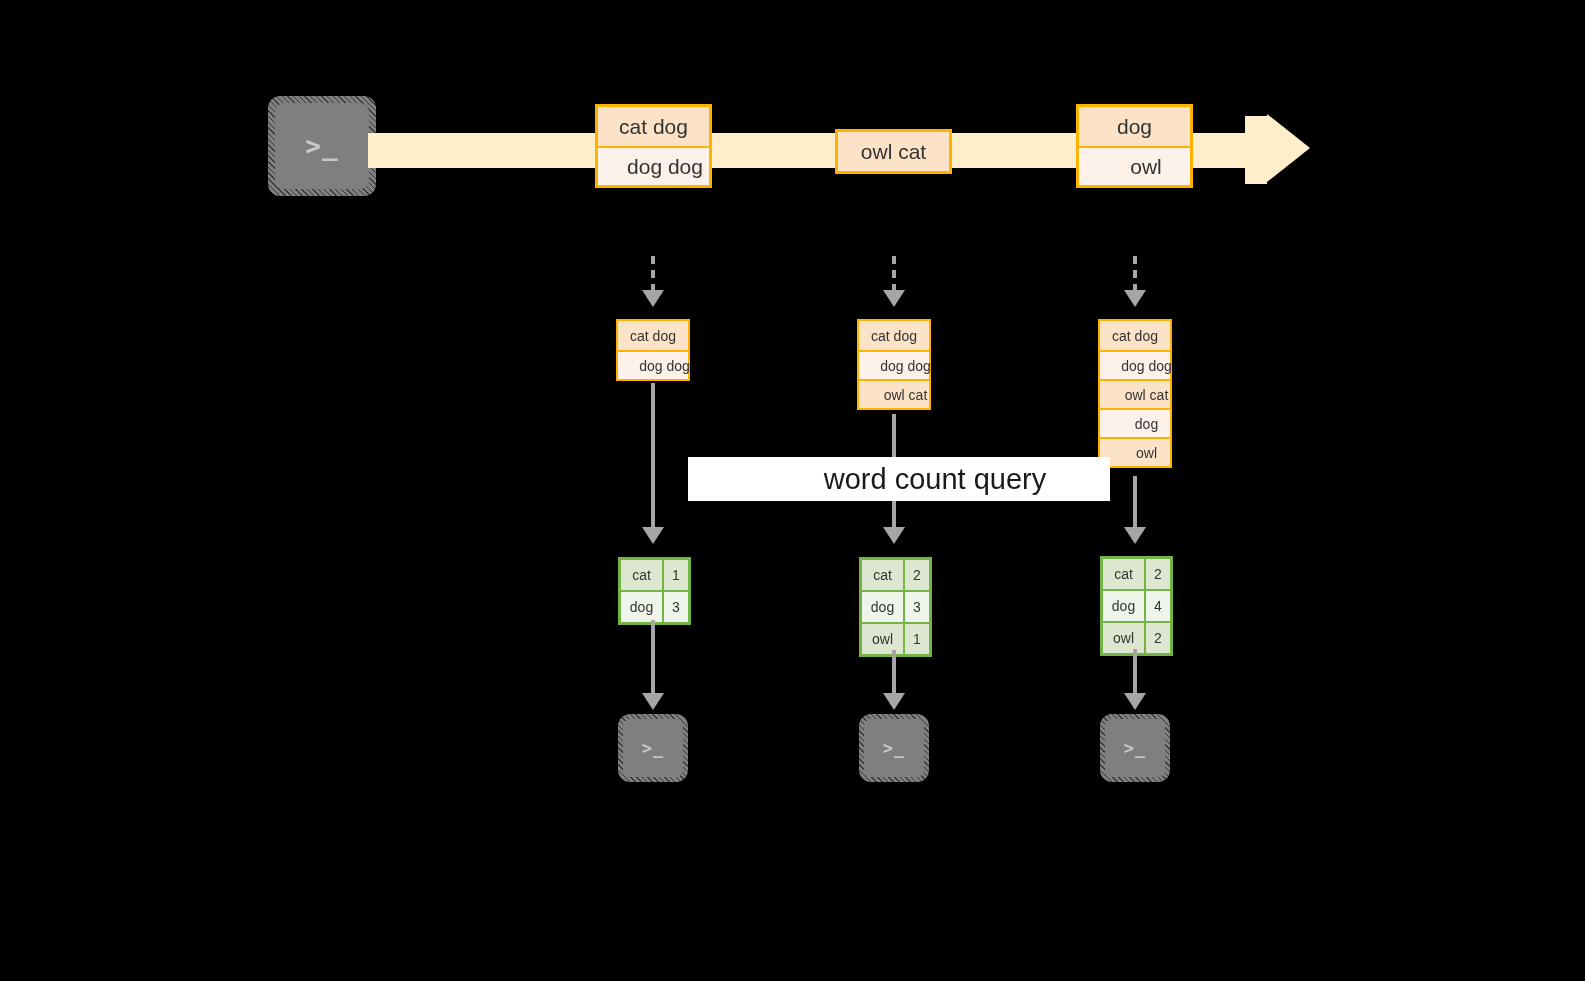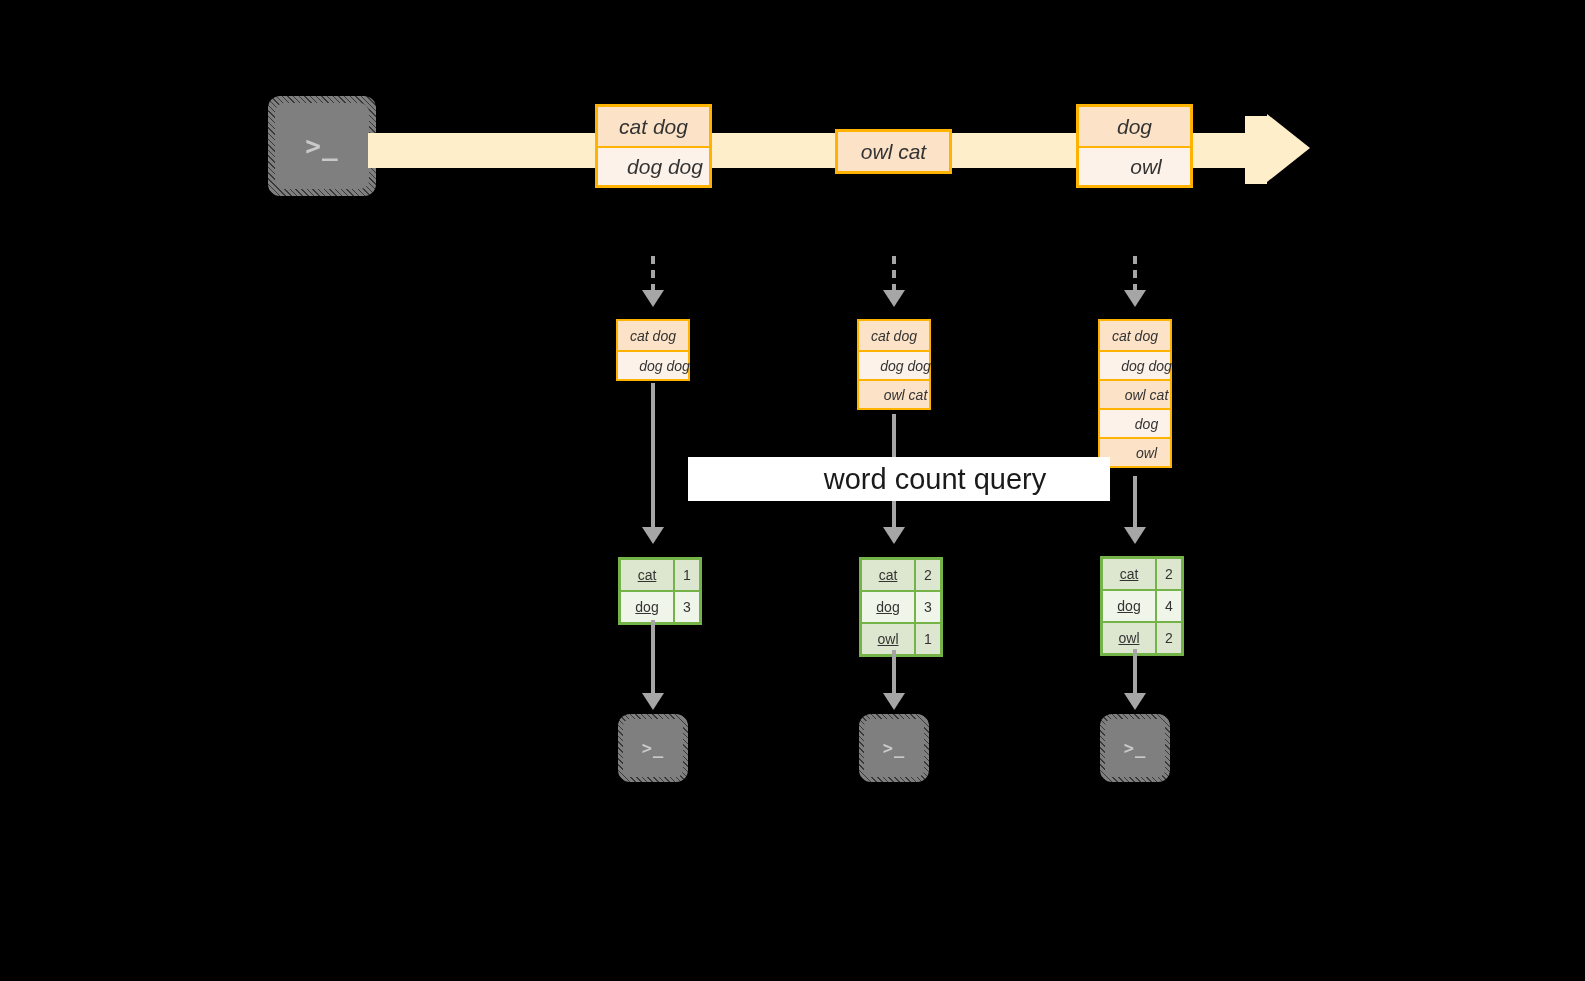--- a/index.html
+++ b/index.html
@@ -61,21 +61,20 @@
     position: absolute;
     width: 0; height: 0;
   }
 
   
   .rec-group {
     position: absolute;
     box-sizing: border-box;
     border: 3px solid #ffb300;
     background: #c2410c;
-    font-style: italic;
   }
   .rec-row {
     box-sizing: border-box;
     display: flex;
     align-items: center;
     justify-content: center;
     color: #333333;
     font-family: "Liberation Sans", sans-serif;
     white-space: nowrap;
   }
@@ -104,21 +103,21 @@
   .res-row + .res-row { border-top: 2px solid #74b348; }
   .res-cell {
     box-sizing: border-box;
     display: flex;
     align-items: center;
     justify-content: center;
     font-size: 14px;
     color: #333333;
     white-space: nowrap;
   }
-  .res-cell.word { width: 52px; text-decoration: underline; }
+  .res-cell.word { width: 41px; }
   .res-cell.count { width: 26px; border-left: 2px solid #74b348; }
   .res-row.shade-a .res-cell { background: #dde7d0; }
   .res-row.shade-b .res-cell { background: #f0f5ea; }
 
   
   .conn {
     position: absolute;
     background: #a6a6a6;
     width: 4px;
   }

